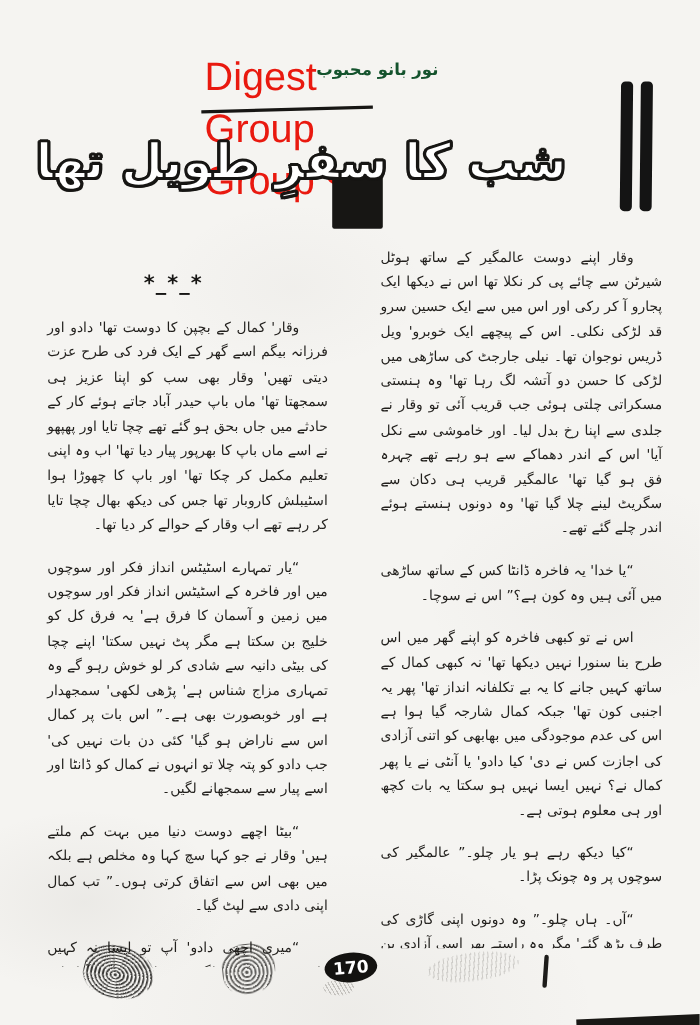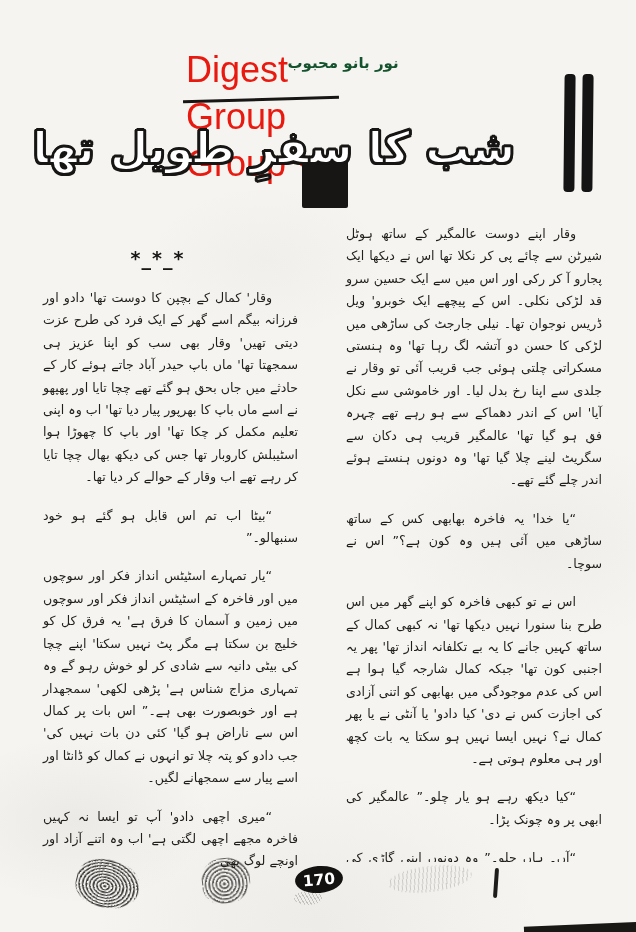--- a/index.html
+++ b/index.html
@@ -114,31 +114,31 @@
 <div class="author">نور بانو محبوب</div>
 <div class="author-rule"></div>
 <div class="title-blob"></div>
 <div class="title">شب کا سفرِ طویل تھا</div>
 
 <div class="vbar b1"></div>
 <div class="vbar b2"></div>
 
 <div class="col col-right">
   <p>وقار اپنے دوست عالمگیر کے ساتھ ہوٹل شیرٹن سے چائے پی کر نکلا تھا اس نے دیکھا ایک پجارو آ کر رکی اور اس میں سے ایک حسین سرو قد لڑکی نکلی۔ اس کے پیچھے ایک خوبرو' ویل ڈریس نوجوان تھا۔ نیلی جارجٹ کی ساڑھی میں لڑکی کا حسن دو آتشہ لگ رہا تھا' وہ ہنستی مسکراتی چلتی ہوئی جب قریب آئی تو وقار نے جلدی سے اپنا رخ بدل لیا۔ اور خاموشی سے نکل آیا' اس کے اندر دھماکے سے ہو رہے تھے چہرہ فق ہو گیا تھا' عالمگیر قریب ہی دکان سے سگریٹ لینے چلا گیا تھا' وہ دونوں ہنستے ہوئے اندر چلے گئے تھے۔</p>
-  <p>“یا خدا' یہ فاخرہ بھابھی کس کے ساتھ ساڑھی میں آئی ہیں وہ کون ہے؟” اس نے سوچا۔</p>
+  <p>“یا خدا' یہ فاخرہ ڈانٹا کس کے ساتھ ساڑھی میں آئی ہیں وہ کون ہے؟” اس نے سوچا۔</p>
   <p>اس نے تو کبھی فاخرہ کو اپنے گھر میں اس طرح بنا سنورا نہیں دیکھا تھا' نہ کبھی کمال کے ساتھ کہیں جانے کا یہ بے تکلفانہ انداز تھا' پھر یہ اجنبی کون تھا' جبکہ کمال شارجہ گیا ہوا ہے اس کی عدم موجودگی میں بھابھی کو اتنی آزادی کی اجازت کس نے دی' کیا دادو' یا آنٹی نے یا پھر کمال نے؟ نہیں ایسا نہیں ہو سکتا یہ بات کچھ اور ہی معلوم ہوتی ہے۔</p>
-  <p>“کیا دیکھ رہے ہو یار چلو۔” عالمگیر کی ابھی پر وہ چونک پڑا۔</p>
+  <p>“کیا دیکھ رہے ہو یار چلو۔” عالمگیر کی سوچوں پر وہ چونک پڑا۔</p>
   <p>“آں۔ ہاں چلو۔” وہ دونوں اپنی گاڑی کی طرف بڑھ گئے' مگر وہ راستے بھر اسی آزادی بن میں رہا۔</p>
 </div>
 
 <div class="col col-left">
   <p class="separator">*_*_*</p>
   <p>وقار' کمال کے بچپن کا دوست تھا' دادو اور فرزانہ بیگم اسے گھر کے ایک فرد کی طرح عزت دیتی تھیں' وقار بھی سب کو اپنا عزیز ہی سمجھتا تھا' ماں باپ حیدر آباد جاتے ہوئے کار کے حادثے میں جاں بحق ہو گئے تھے چچا تایا اور پھپھو نے اسے ماں باپ کا بھرپور پیار دیا تھا' اب وہ اپنی تعلیم مکمل کر چکا تھا' اور باپ کا چھوڑا ہوا اسٹیبلش کاروبار تھا جس کی دیکھ بھال چچا تایا کر رہے تھے اب وقار کے حوالے کر دیا تھا۔</p>
-  <p>“بیٹا اب تم اس قابل ہو گئے ہو خود سنبھالو۔”</p>
   <p>“یار تمہارے اسٹیٹس انداز فکر اور سوچوں میں اور فاخرہ کے اسٹیٹس انداز فکر اور سوچوں میں زمین و آسمان کا فرق ہے' یہ فرق کل کو خلیج بن سکتا ہے مگر پٹ نہیں سکتا' اپنے چچا کی بیٹی دانیہ سے شادی کر لو خوش رہو گے وہ تمہاری مزاج شناس ہے' پڑھی لکھی' سمجھدار ہے اور خوبصورت بھی ہے۔” اس بات پر کمال اس سے ناراض ہو گیا' کئی دن بات نہیں کی' جب دادو کو پتہ چلا تو انہوں نے کمال کو ڈانٹا اور اسے پیار سے سمجھانے لگیں۔</p>
+  <p>“بیٹا اچھے دوست دنیا میں بہت کم ملتے ہیں' وقار نے جو کہا سچ کہا وہ مخلص ہے بلکہ میں بھی اس سے اتفاق کرتی ہوں۔” تب کمال اپنی دادی سے لپٹ گیا۔</p>
   <p>“میری اچھی دادو' آپ تو ایسا نہ کہیں فاخرہ مجھے اچھی لگتی ہے' اب وہ اتنے آزاد اور اونچے لوگ بھی</p>
 </div>
 
 <div class="fp fp1"></div>
 <div class="fp fp2"></div>
 <div class="page-badge">170</div>
 <div class="smudge2"></div>
 <div class="smudge1"></div>
 <div class="pen-mark"></div>
 <div class="corner-bar"></div>

